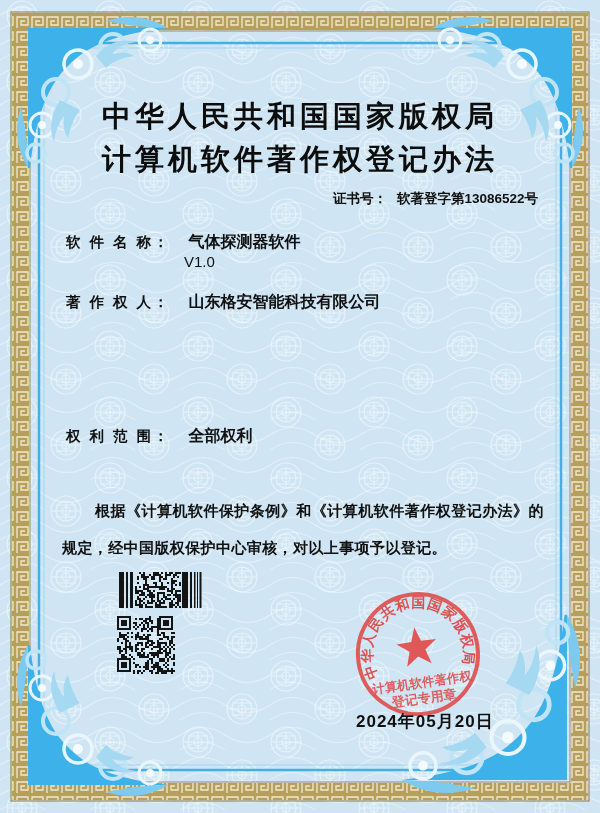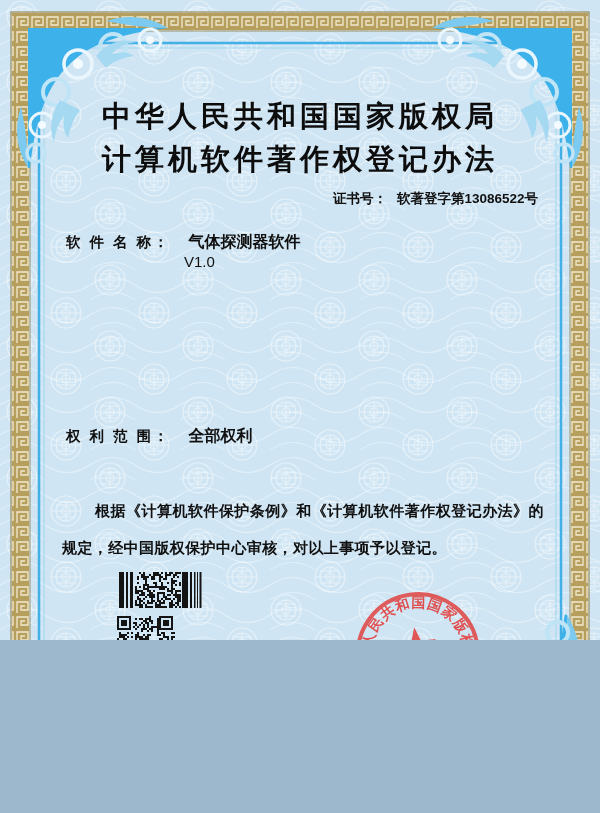--- a/index.html
+++ b/index.html
@@ -1,17 +1,17 @@
 <!DOCTYPE html>
 <html><head>
 <meta charset="utf-8">
 <style>
   html,body{margin:0;padding:0;background:#9db8cc;}
   .certificate{
-    position:relative;width:600px;height:640px;margin:0 auto;
+    position:relative;width:600px;height:813px;margin:0 auto;
     background:#7dd3fc;overflow:hidden;
     font-family:"Liberation Sans","DejaVu Sans",sans-serif;color:#101010;
   }
   .frame-svg{position:absolute;left:0;top:0;z-index:0;}
   .abs{position:absolute;z-index:2;}
   .title{
     left:0;top:97px;width:600px;text-align:center;
     font-family:"Liberation Serif","DejaVu Serif",serif;
     font-weight:bold;font-size:29px;letter-spacing:4px;color:#0d0d0d;
     white-space:nowrap;
@@ -117,20 +117,24 @@
   <div class="abs certno">
     <span>证书号：</span><span class="v">软著登字第13086522号</span>
   </div>
 
   <div class="abs field-row" style="top:232px">
     <span class="field-label">软 件 名 称：</span>
     <span class="field-value">气体探测器软件</span>
   </div>
   <div class="abs value-line2" style="top:253px">V1.0</div>
 
+  <div class="abs field-row" style="top:292px">
+    <span class="field-label">著 作 权 人：</span>
+    <span class="field-value">山东格安智能科技有限公司</span>
+  </div>
 
 
   <div class="abs field-row" style="top:426px">
     <span class="field-label">权 利 范 围：</span>
     <span class="field-value">全部权利</span>
   </div>
 
 
   <div class="abs statement">根据《计算机软件保护条例》和《计算机软件著作权登记办法》的规定，经中国版权保护中心审核，对以上事项予以登记。</div>
 
@@ -666,14 +670,15 @@
     <circle r="60" fill="none" stroke="#e04f4f" stroke-width="4" opacity="0.92"></circle>
     <path id="sealArc" d="M -40 22 A 46 46 0 1 1 40 22" fill="none"></path>
     <text font-size="14" fill="#e04f4f" letter-spacing="1">
       <textPath href="#sealArc" startOffset="50%" text-anchor="middle">中华人民共和国国家版权局</textPath>
     </text>
     <polygon fill="#e04f4f" opacity="0.95" transform="translate(0,-6) scale(1.05)" points="0,-20 4.7,-6.47 19.02,-6.18 7.61,2.47 11.76,16.18 0,8 -11.76,16.18 -7.61,2.47 -19.02,-6.18 -4.7,-6.47"></polygon>
     <text y="33" text-anchor="middle" font-size="12.5" fill="#e04f4f" opacity="0.9">计算机软件著作权</text>
     <text y="49" text-anchor="middle" font-size="13" fill="#e04f4f" opacity="0.9">登记专用章</text>
   </svg>
 
+  <div class="abs date">2024年05月20日</div>
 
 </div>
 
 </body></html>

